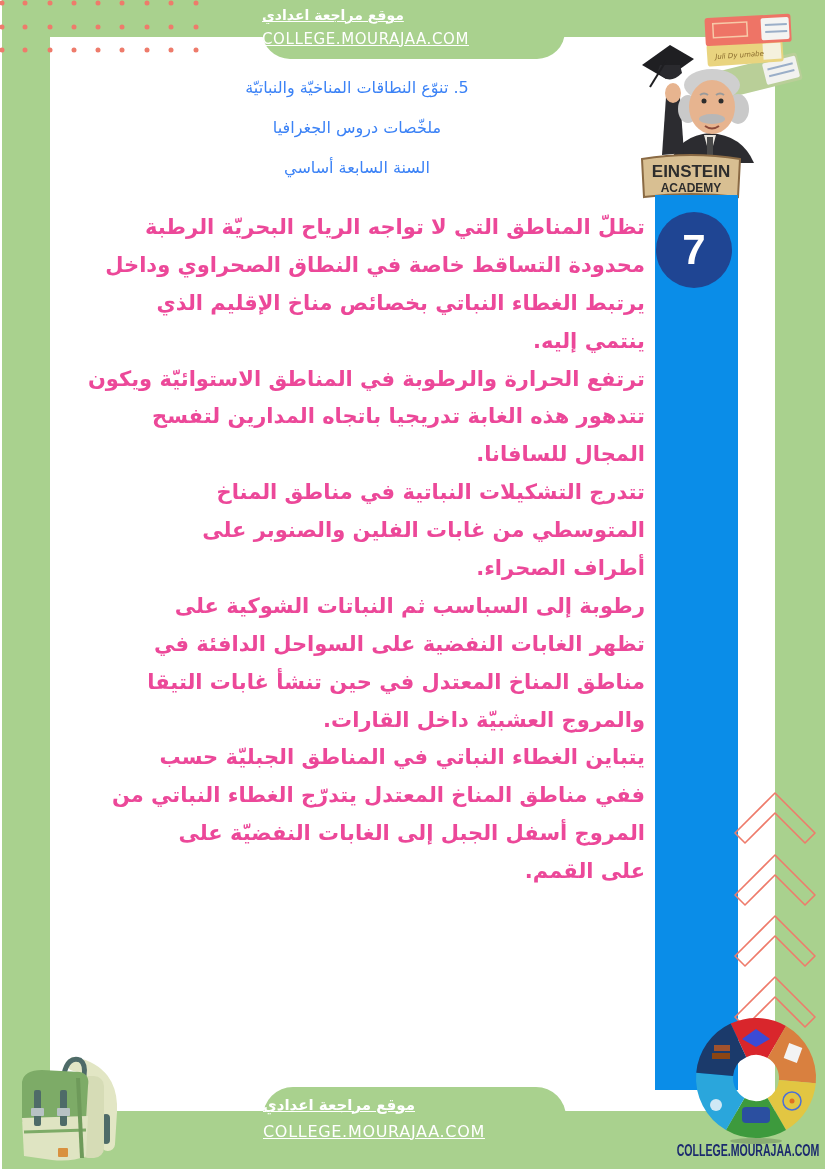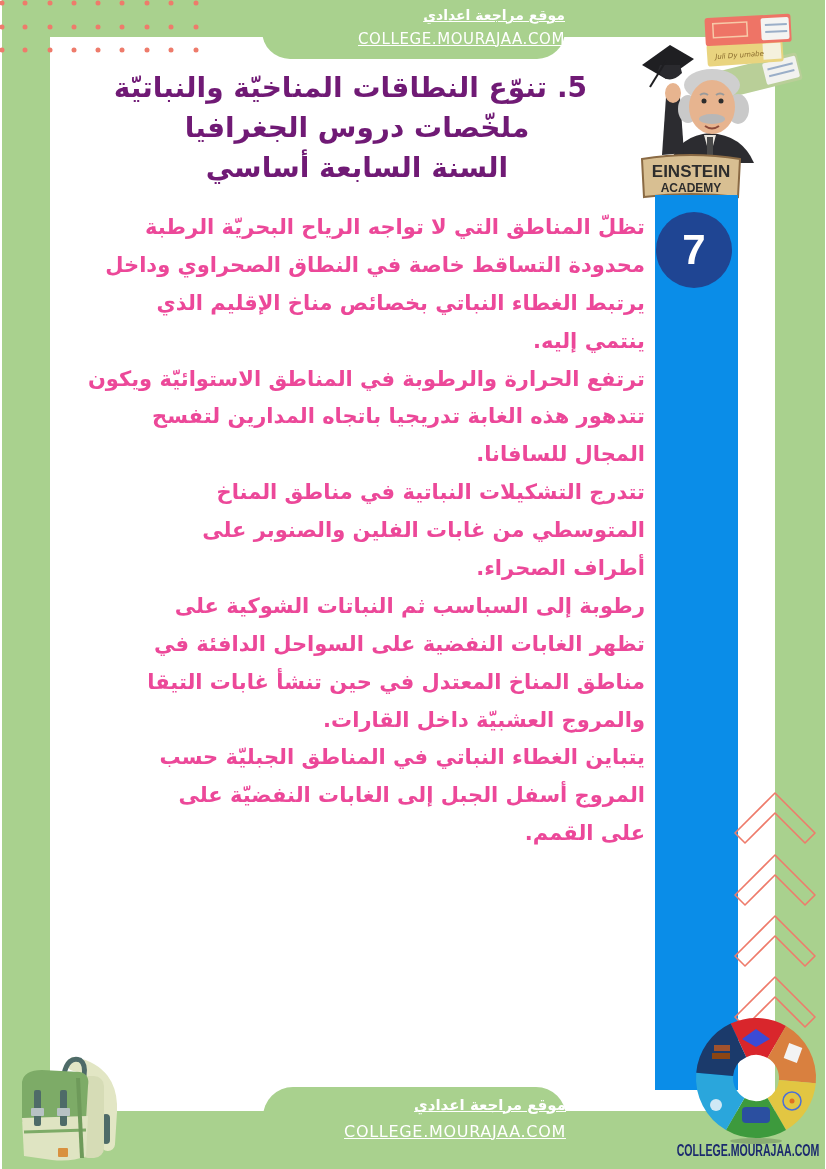--- a/index.html
+++ b/index.html
@@ -4,31 +4,31 @@
 <style>
   html, body { margin: 0; padding: 0; }
   body {
     width: 826px; height: 1169px; position: relative; overflow: hidden;
     background: #ffffff; font-family: "DejaVu Sans", sans-serif;
   }
   .frame { position: absolute; left: 2px; top: 0; width: 823px; height: 1169px; background: #a9d18e; }
   .sheet { position: absolute; left: 50px; top: 37px; width: 725px; height: 1074px; background: #ffffff; }
   .dots { position: absolute; left: 0; top: 0; }
 
-  .pill { position: absolute; background: #a9d18e; color: #ffffff; text-align: right; }
+  .pill { position: absolute; background: #a9d18e; color: #ffffff; text-align: left; }
   .pill.top { left: 262px; top: 0; width: 303px; height: 59px; border-radius: 0 0 28px 28px; }
   .pill.bottom { left: 263px; top: 1087px; width: 303px; height: 82px; border-radius: 30px 30px 0 0; }
   .pill a { color: #ffffff; text-decoration: underline; text-decoration-thickness: 1px; display: block; position: absolute; left: 0; right: 0; white-space: nowrap; }
   .pill.top .ar { top: 7px; font-size: 14px; font-weight: bold; direction: rtl; }
   .pill.top .en { top: 30px; font-size: 15px; letter-spacing: 0.6px; }
   .pill.bottom .ar { top: 9px; font-size: 15px; font-weight: bold; direction: rtl; }
   .pill.bottom .en { top: 35px; font-size: 16px; letter-spacing: 0.7px; }
 
   .title { position: absolute; left: 127px; top: 68px; width: 460px; text-align: center; direction: rtl; }
-  .title .tline { height: 40px; line-height: 40px; font-size: 28px; font-weight: bold; color: #701a75; white-space: nowrap; }
+  .title .tline { height: 40px; line-height: 40px; font-size: 16px; font-weight: normal; color: #3b82f6; white-space: nowrap; }
   .title .tline span { display: inline-block; transform-origin: center center; }
 
   .bluebar { position: absolute; left: 655px; top: 195px; width: 83px; height: 895px; background: #0a8de8; }
   .badge { position: absolute; left: 656px; top: 212px; width: 76px; height: 76px; border-radius: 50%; background: #1f4593;
     color: #ffffff; font-family: "Liberation Sans", sans-serif; font-weight: bold; font-size: 42px; line-height: 76px; text-align: center; }
 
   .body-text { position: absolute; left: 58px; top: 209px; width: 587px; direction: rtl; }
   .body-text .line { height: 37.9px; line-height: 37.9px; font-size: 21px; font-weight: bold; color: #ec4899; white-space: nowrap; text-align: right; }
   .body-text .line span { display: inline-block; transform-origin: right center; }
 
@@ -152,20 +152,21 @@
   <div class="line"><span>تتدهور هذه الغابة تدريجيا باتجاه المدارين لتفسح</span></div>
   <div class="line"><span>المجال للسافانا.</span></div>
   <div class="line"><span>تتدرج التشكيلات النباتية في مناطق المناخ</span></div>
   <div class="line"><span>المتوسطي من غابات الفلين والصنوبر على</span></div>
   <div class="line"><span>أطراف الصحراء.</span></div>
   <div class="line"><span>رطوبة إلى السباسب ثم النباتات الشوكية على</span></div>
   <div class="line"><span>تظهر الغابات النفضية على السواحل الدافئة في</span></div>
   <div class="line"><span>مناطق المناخ المعتدل في حين تنشأ غابات التيقا</span></div>
   <div class="line"><span>والمروج العشبيّة داخل القارات.</span></div>
   <div class="line"><span>يتباين الغطاء النباتي في المناطق الجبليّة حسب</span></div>
+  <div class="line"><span>ففي مناطق المناخ المعتدل يتدرّج الغطاء النباتي من</span></div>
   <div class="line"><span>المروج أسفل الجبل إلى الغابات النفضيّة على</span></div>
   <div class="line"><span>على القمم.</span></div>
 </div>
 
 <svg class="chevrons" width="90" height="250" viewBox="730 788 90 250">
   <g fill="none" stroke="#ee7b6b" stroke-width="1.6" stroke-linejoin="round">
     <polygon points="775,793 815,833 805,843 775,813 745,843 735,833"></polygon>
     <polygon points="775,855 815,895 805,905 775,875 745,905 735,895"></polygon>
     <polygon points="775,916 815,956 805,966 775,936 745,966 735,956"></polygon>
     <polygon points="775,977 815,1017 805,1027 775,997 745,1027 735,1017"></polygon>

